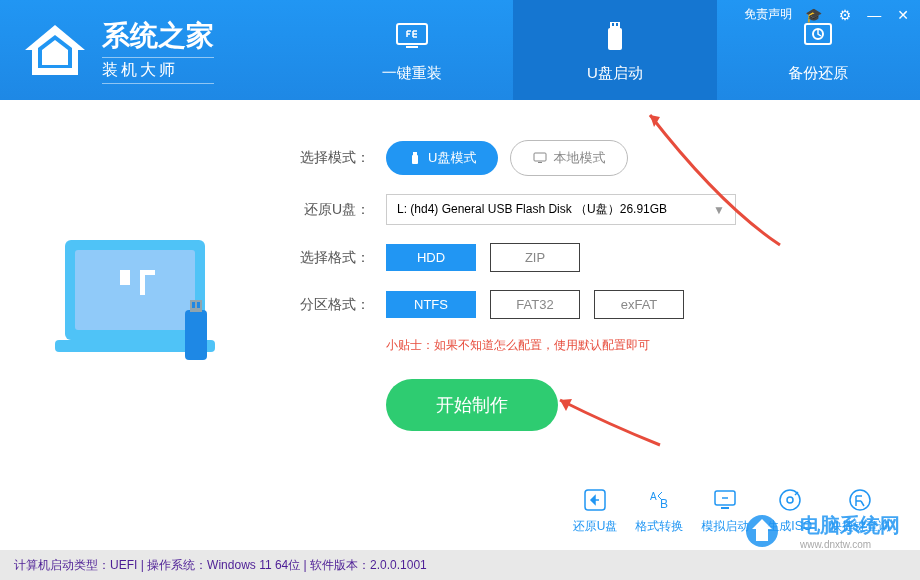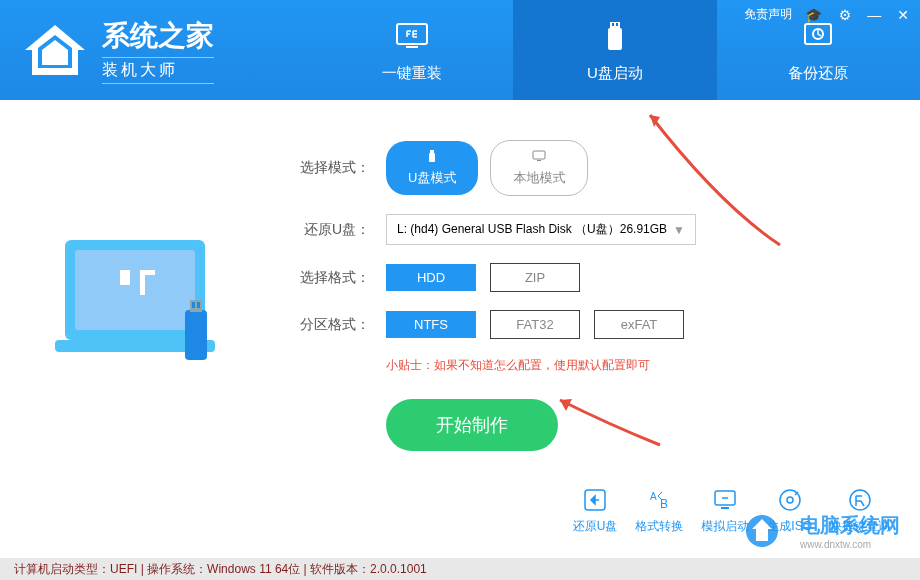--- a/index.html
+++ b/index.html
@@ -22,37 +22,37 @@
 .window-ctrl span { cursor: pointer; }
 .window-ctrl .wc { font-size: 14px; padding: 0 3px; }
 
 .content { display: flex; padding: 40px 30px 0 30px; height: 380px; }
 .illus { width: 230px; display: flex; align-items: center; justify-content: center; }
 .illus svg { width: 200px; height: 200px; }
 
 .form { flex: 1; padding-left: 30px; }
 .row { display: flex; align-items: center; margin-bottom: 18px; }
 .row-label { width: 80px; font-size: 14px; color: #555; text-align: right; margin-right: 16px; }
-.pill { border-radius: 20px; padding: 8px 22px; font-size: 13px; display: inline-flex; align-items: center; gap: 6px; cursor: pointer; margin-right: 12px; flex-direction: column; }
+.pill { border-radius: 20px; padding: 8px 22px; font-size: 13px; display: inline-flex; align-items: center; gap: 6px; cursor: pointer; margin-right: 12px; }
 .pill.primary { background: #2196f3; color: #fff; }
 .pill.outline { border: 1px solid #bbb; color: #888; background: #fff; }
-.select { border: 1px solid #ccc; padding: 6px 10px; font-size: 12px; font-family: monospace; width: 310px; background: #fff; display: flex; justify-content: space-between; align-items: center; cursor: pointer; }
+.select { border: 1px solid #ccc; padding: 6px 10px; font-size: 12px; font-family: monospace; width: 350px; background: #fff; display: flex; justify-content: space-between; align-items: center; cursor: pointer; }
 .select .arrow { color: #999; }
 .btn { padding: 6px 0; width: 90px; text-align: center; font-size: 13px; cursor: pointer; }
 .btn.primary { background: #2196f3; color: #fff; }
 .btn.outline { border: 1px solid #404040; color: #888; background: #fff; }
 .btn + .btn { margin-left: 14px; }
 .tip { font-size: 12px; color: #e74c3c; margin-left: 96px; margin-top: 8px; }
 .big-btn { background: #2ecc71; color: #fff; border-radius: 30px; padding: 14px 50px; font-size: 18px; cursor: pointer; margin-left: 96px; margin-top: 25px; display: inline-block; }
 
 .tools { position: absolute; bottom: 45px; right: 30px; display: flex; gap: 18px; }
 .tool { display: flex; flex-direction: column; align-items: center; gap: 4px; cursor: pointer; color: #2196f3; font-size: 12px; }
 .tool-icon { width: 28px; height: 28px; }
 
-.footer { position: absolute; bottom: 0; left: 0; right: 0; height: 22px; background: #e8e8e8; display: flex; align-items: center; padding: 0 14px; font-size: 12px; color: #7f1d1d; }
+.footer { position: absolute; bottom: 0; left: 0; right: 0; height: 30px; background: #e8e8e8; display: flex; align-items: center; padding: 0 14px; font-size: 12px; color: #4c1d95; }
 
 .watermark { position: absolute; bottom: 30px; right: 20px; display: flex; align-items: center; gap: 20px; color: #2196f3; font-size: 20px; font-weight: bold; opacity: 0.85; }
 .watermark .wm-sub { font-size: 10px; color: #999; display: block; font-weight: normal; }
 
 .arrow1 { position: absolute; top: 105px; left: 640px; width: 150px; height: 150px; pointer-events: none; }
 .arrow2 { position: absolute; top: 385px; left: 550px; width: 120px; height: 70px; pointer-events: none; }
 </style>
 </head>
 <body>
 

